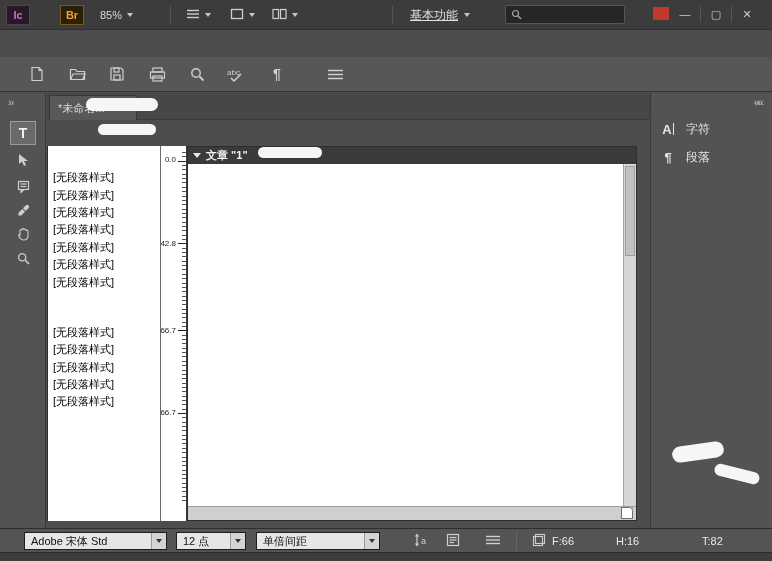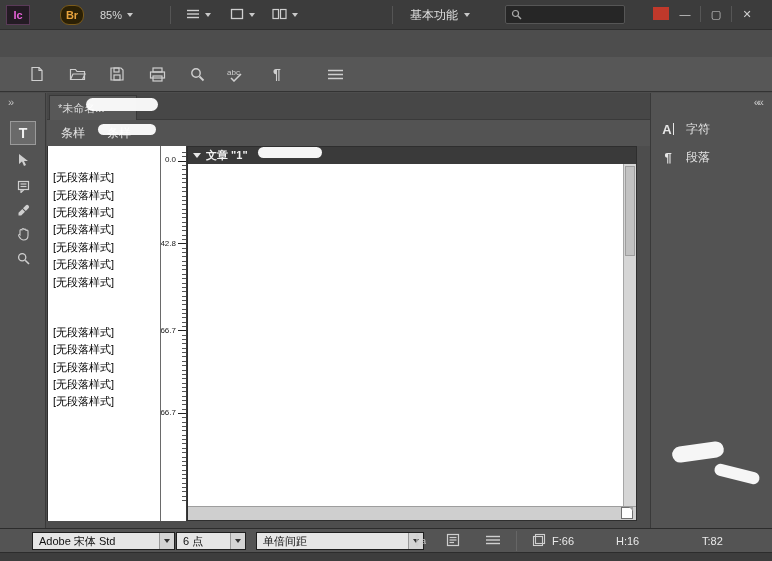--- a/index.html
+++ b/index.html
@@ -8,21 +8,21 @@
   .app { position:relative; width:772px; height:561px; background:#4d4d4d; overflow:hidden; outline:1px solid #1d1d1d; }
 
   
   .titlebar { position:absolute; left:0; top:0; width:772px; height:30px; background:#3c3c3c; border-bottom:1px solid #2e2e2e; }
   .badge { position:absolute; top:5px; height:20px; display:flex; align-items:center; justify-content:center; font-weight:bold; font-size:11px; }
   .ic-badge { left:6px; width:24px; background:#241b24; color:#e561d7; border:1px solid #5a3a58; }
   .br-badge { left:60px; width:24px; background:#2b2005; color:#e8a33d; border:1px solid #7a5a1a; }
   .tb-dd { position:absolute; top:5px; height:20px; display:flex; align-items:center; gap:5px; padding:0 6px; color:#d8d8d8; font-size:11px; cursor:default; }
   .caret { width:0; height:0; border-left:3.5px solid transparent; border-right:3.5px solid transparent; border-top:4px solid #c9c9c9; }
   .tb-sep { position:absolute; top:6px; width:1px; height:18px; background:#2c2c2c; border-right:1px solid #555; }
-  .workspace { position:absolute; left:402px; top:4px; height:22px; display:flex; align-items:center; gap:6px; padding:0 8px; color:#e0e0e0; font-size:12px; }
+  .workspace { position:absolute; left:402px; top:4px; height:22px; display:flex; align-items:center; gap:6px; padding:0 8px; color:#e0e0e0; font-size:12px;text-decoration:underline; }
   .searchbox { position:absolute; left:505px; top:5px; width:120px; height:19px; background:#262626; border:1px solid #565656; border-radius:2px; display:flex; align-items:center; padding:0 5px; gap:4px; }
   .searchbox input { background:transparent; border:none; outline:none; color:#ddd; font-size:11px; width:90px; }
   .red-indicator { position:absolute; left:653px; top:7px; width:16px; height:13px; background:#c0392b; }
   .winbtn { position:absolute; top:3px; width:26px; height:22px; display:flex; align-items:center; justify-content:center; color:#cfcfcf; font-size:11px; }
   .win-sep { position:absolute; top:6px; width:1px; height:16px; background:#565656; }
 
   
   .menubar { position:absolute; left:0; top:30px; width:772px; height:26px; background:#3c3c3c; border-bottom:1px solid #2a2a2a; display:flex; align-items:center; padding-left:8px; }
   .menu-item { color:#e2e2e2; font-size:12px; padding:0 10px; line-height:26px; cursor:default; }
 
@@ -92,21 +92,21 @@
   
   .smudge { position:absolute; background:#fff; border-radius:8px; opacity:.95; pointer-events:none; }
 </style>
 </head>
 <body>
 
 <div class="app">
 
   <div class="titlebar">
     <div class="badge ic-badge" style="color: rgb(229, 97, 215);">Ic</div>
-    <div class="badge br-badge" style="color: rgb(232, 163, 61); border-radius: 9px;">Br</div>
+    <div class="badge br-badge" style="color: rgb(232, 163, 61);">Br</div>
     <div class="tb-dd" style="left:94px;">
       <span>85%</span>
       <span class="caret"></span>
     </div>
     <div class="tb-sep" style="left:170px;"></div>
     <div class="tb-dd" style="left:180px;">
       <span>
         <svg width="14" height="12" viewBox="0 0 14 12">
             <g stroke="#cfcfcf" stroke-width="1.4">
               <line x1="1" y1="2.5" x2="13" y2="2.5"></line>
@@ -281,24 +281,20 @@
               <line x1="8.2" y1="8.2" x2="12" y2="12" stroke="#cfcfcf" stroke-width="1.6"></line>
             </svg>
         </span>
       </div>
     </div>
 
     <div class="tabbar">
       <div class="doc-tab">*未命名...</div>
     </div>
 
-    <div class="view-tabs">
-      <span class="view-tab">条样</span>
-      <span class="view-tab">条样</span>
-    </div>
 
     <div class="styles-panel">
         <div class="style-entry">[无段落样式]</div>
         <div class="style-entry">[无段落样式]</div>
         <div class="style-entry">[无段落样式]</div>
         <div class="style-entry">[无段落样式]</div>
         <div class="style-entry">[无段落样式]</div>
         <div class="style-entry">[无段落样式]</div>
         <div class="style-entry">[无段落样式]</div>
         <div class="style-gap"></div>
@@ -423,33 +419,33 @@
       <div class="panel-item" style="top:52px;">
         <span class="picon">
           <span>¶</span>
         </span>
         <span>段落</span>
       </div>
     </div>
   </div>
 
   <div class="statusbar">
-    <div class="combo" style="left:32px; width:143px;">
+    <div class="combo" style="left:24px; width:143px;">
       <span class="val">Adobe 宋体 Std</span>
       <span class="arrow">
           <span class="caret"></span>
         </span>
     </div>
     <div class="combo" style="left:176px; width:70px;">
-      <span class="val">6 点</span>
+      <span class="val">12 点</span>
       <span class="arrow">
           <span class="caret"></span>
         </span>
     </div>
-    <div class="combo" style="left:256px; width:168px;">
+    <div class="combo" style="left:256px; width:124px;">
       <span class="val">单倍间距</span>
       <span class="arrow">
           <span class="caret"></span>
         </span>
     </div>
     <div class="sb-icon" style="left:410px;">
       <span>
         <svg width="14" height="14" viewBox="0 0 14 14">
             <g stroke="#cfcfcf" stroke-width="1.2" fill="none">
               <path d="M3 1.5 v11 M1.5 3.5 L3 1.5 L4.5 3.5 M1.5 10.5 L3 12.5 L4.5 10.5"></path>

